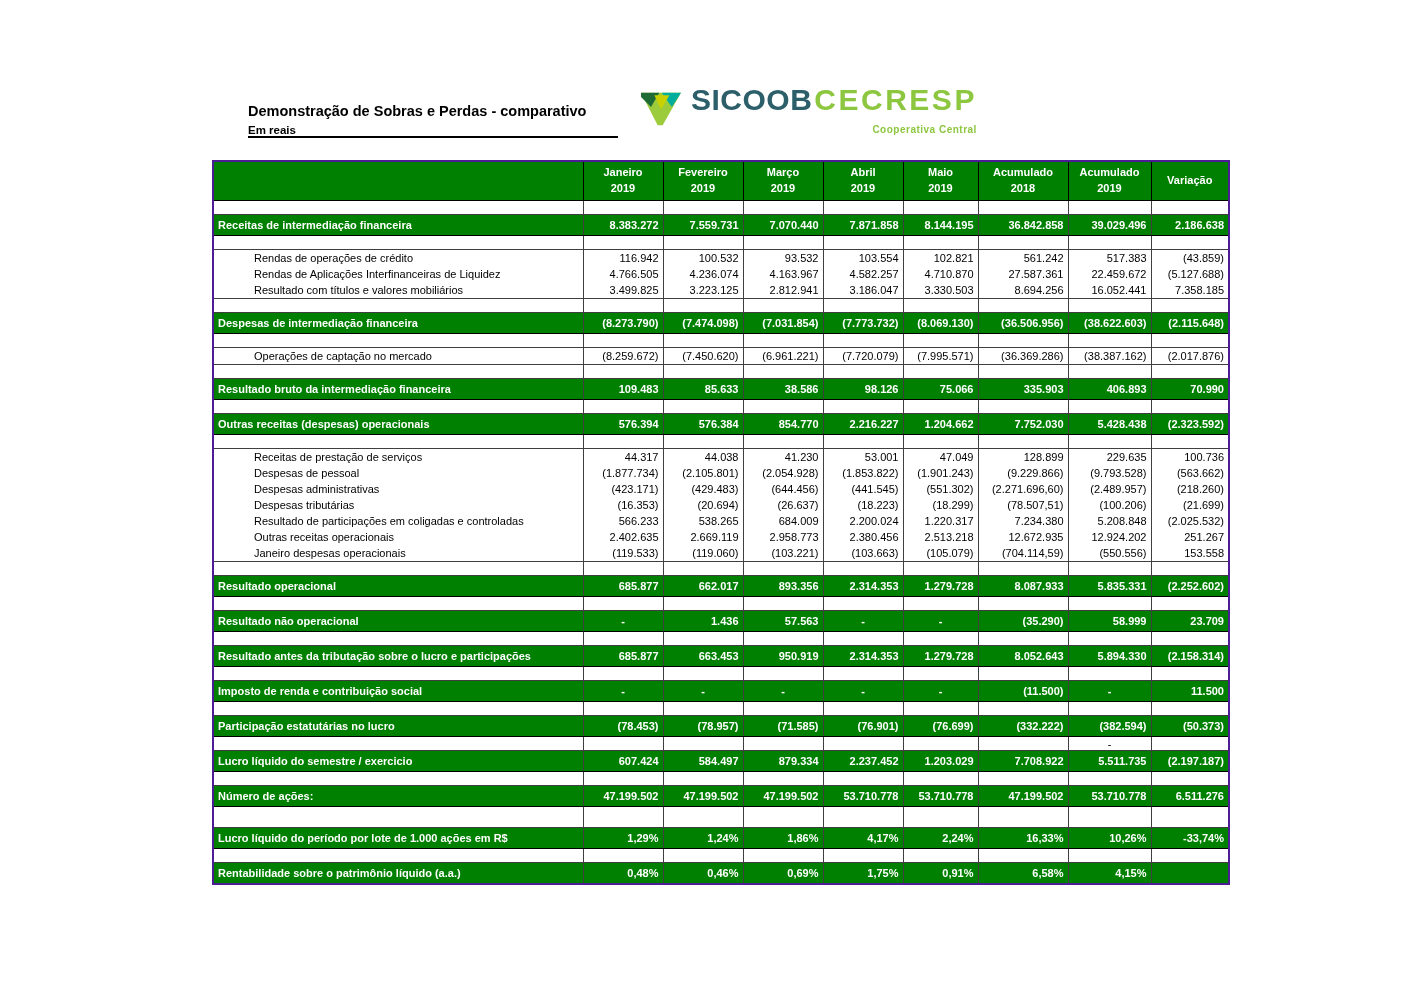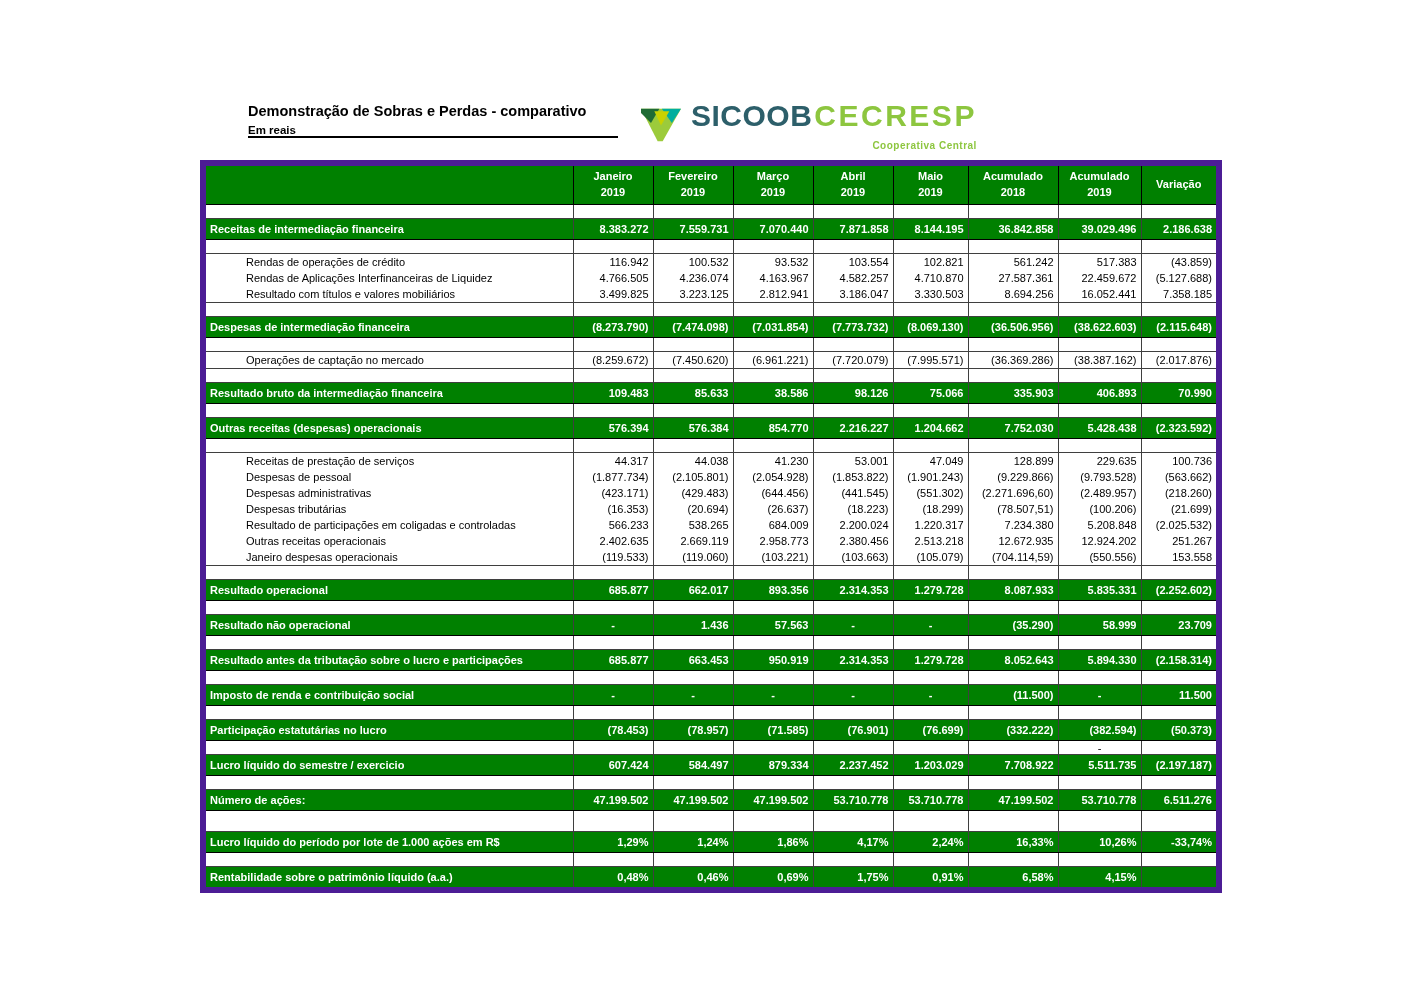--- a/index.html
+++ b/index.html
@@ -5,31 +5,31 @@
   html,body{margin:0;padding:0;background:#fff;}
   .page{
     position:relative;width:1415px;height:1000px;background:#ffffff;overflow:hidden;
     font-family:"Liberation Sans",sans-serif;color:#000;
   }
   
   .title-block{position:absolute;left:200px;top:102px;width:370px;margin-left:48px;}
   .doc-title{font-size:14.5px;font-weight:bold;line-height:1.25;}
   .doc-subtitle{font-size:11.5px;font-weight:bold;margin-top:4px;border-bottom:2.5px solid #000;}
   
-  .logo{position:absolute;left:636px;top:100px;display:flex;align-items:flex-start;}
+  .logo{position:absolute;left:636px;top:84px;display:flex;align-items:flex-start;}
   .logo-mark{width:50px;height:44px;margin-right:5px;margin-top:1px;}
   .logo-text{display:flex;flex-direction:column;}
   .logo-line1{font-size:30px;font-weight:bold;line-height:1.05;white-space:nowrap;letter-spacing:0.5px;}
   .brand-sicoob{color:#2d5f6a;}
   .brand-cecresp{color:#8dc63f;letter-spacing:2.5px;margin-left:2px;}
   .logo-tagline{font-size:10px;font-weight:bold;color:#8dc63f;text-align:right;margin-top:8px;letter-spacing:0.5px;}
   
   .fin-table{
-    position:absolute;left:200px;top:160px;width:1016px;
-    border-collapse:collapse;table-layout:fixed;border:6px solid #4c1d95;
+    position:absolute;left:212px;top:160px;width:1016px;
+    border-collapse:collapse;table-layout:fixed;border:2px solid #4c1d95;
   }
   .fin-table th,.fin-table td{
     padding:0 4px;font-size:11px;overflow:hidden;white-space:nowrap;
     border-left:1px solid #3f3f3f;border-right:1px solid #3f3f3f;
   }
   .fin-table thead th{
     background:var(--green);color:#fff;font-weight:bold;text-align:center;
     height:38px;line-height:1.45;border:1px solid #000;vertical-align:middle;font-size:11px;
   }
   tr.section td{

